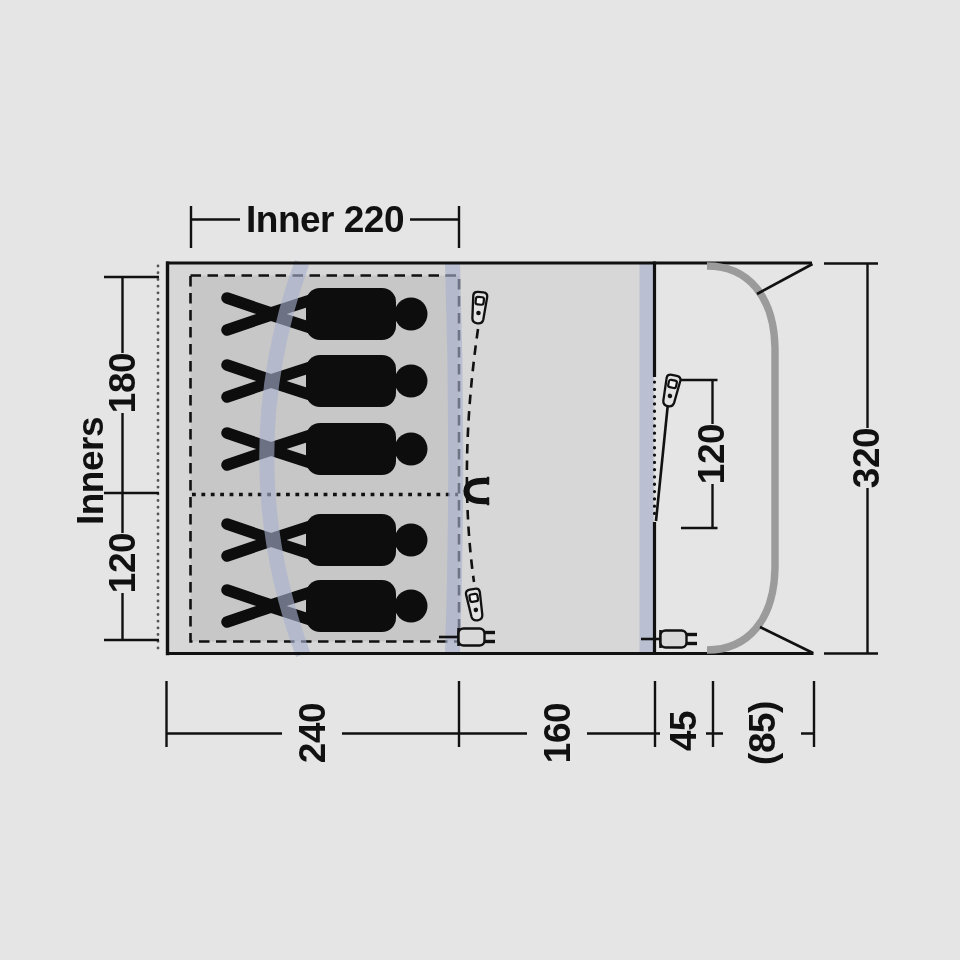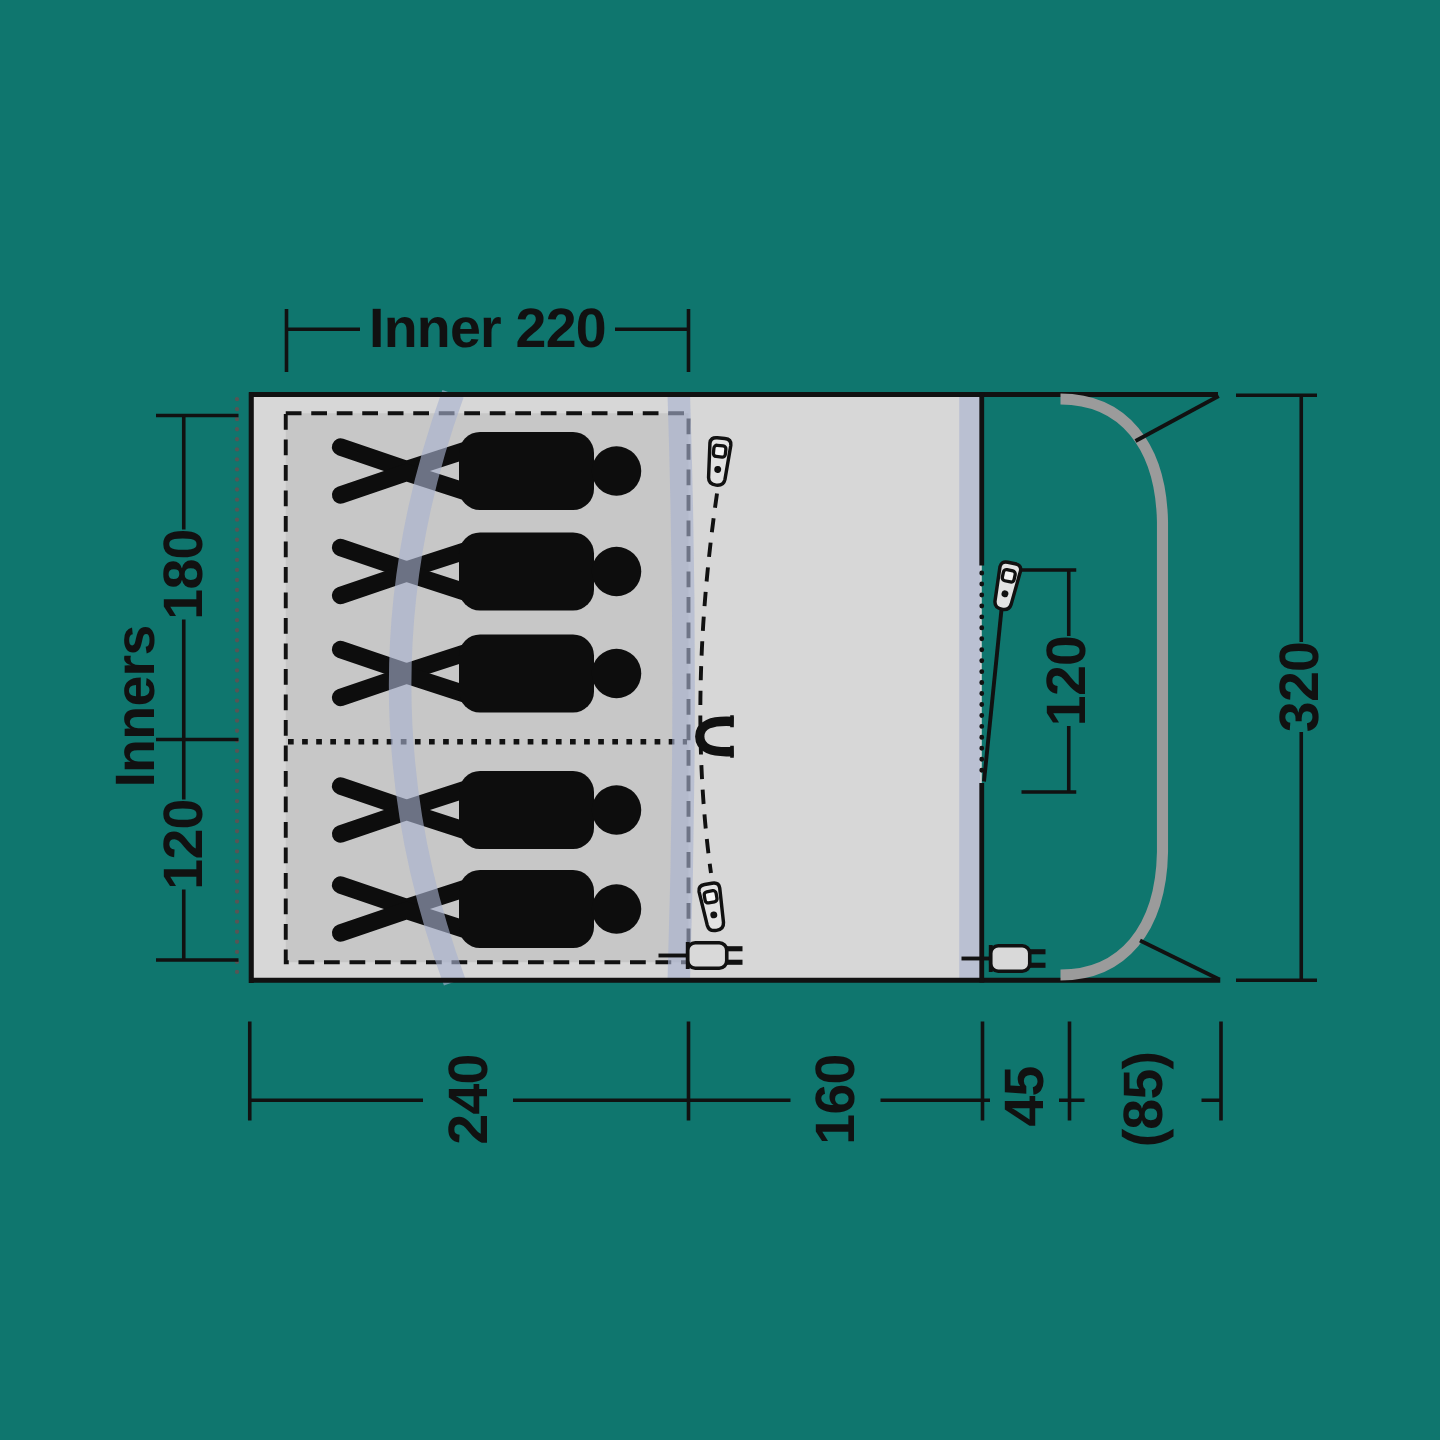--- a/index.html
+++ b/index.html
@@ -1,16 +1,16 @@
 <!DOCTYPE html>
 <html><head>
 <meta charset="utf-8">
 <style>
   html,body{margin:0;padding:0;background:#ffffff;}
-  .stage{position:relative;width:960px;height:960px;background:#0f766e;overflow:hidden;
+  .stage{position:relative;width:960px;height:960px;background:#e5e5e5;overflow:hidden;
          font-family:"Liberation Sans", sans-serif;}
   svg text{font-family:"Liberation Sans", sans-serif;font-weight:700;font-size:37px;
            fill:#111;letter-spacing:-0.5px;}
 </style>
 </head>
 <body>
 
 <div class="stage">
 <svg width="960" height="960" viewBox="0 0 960 960">
 

